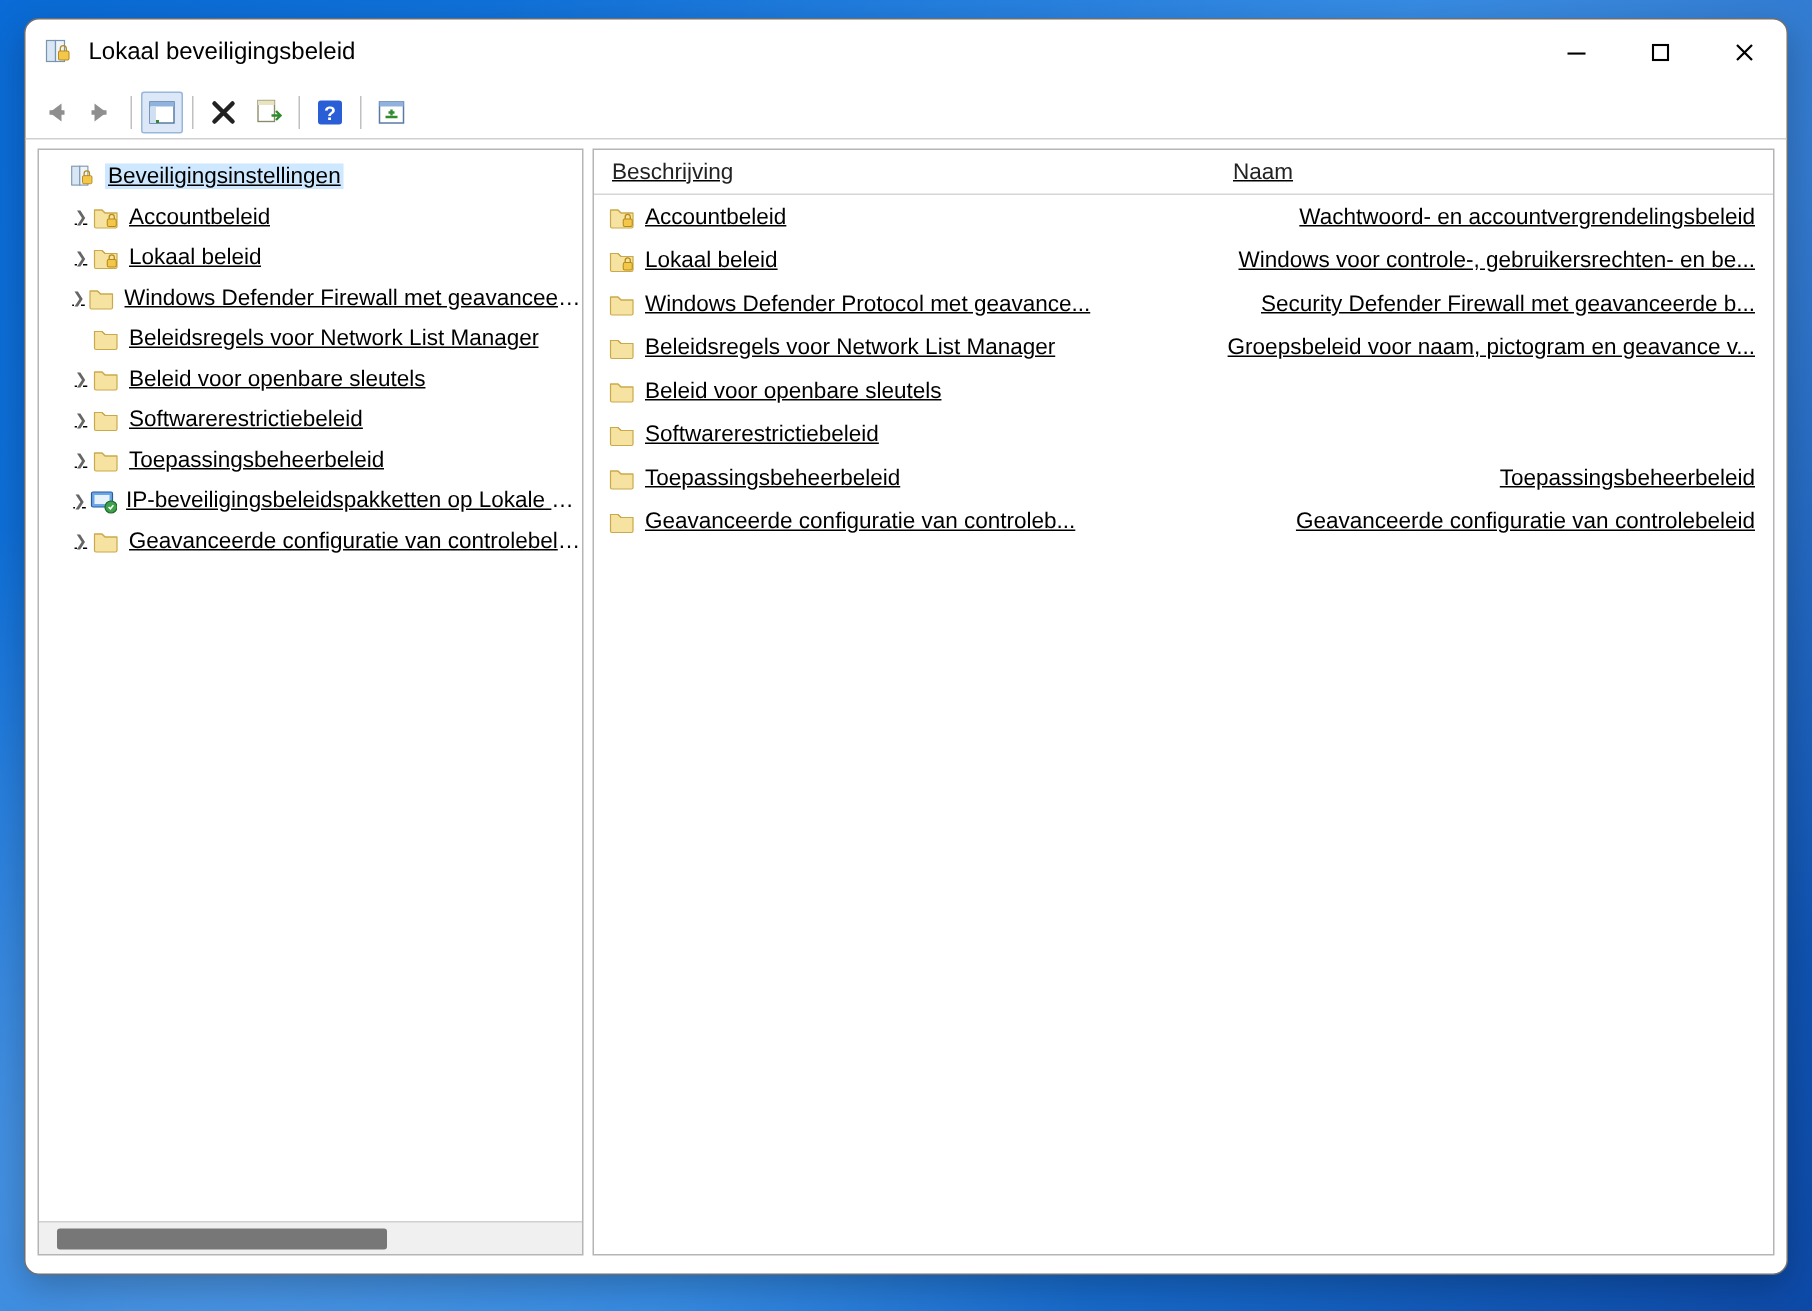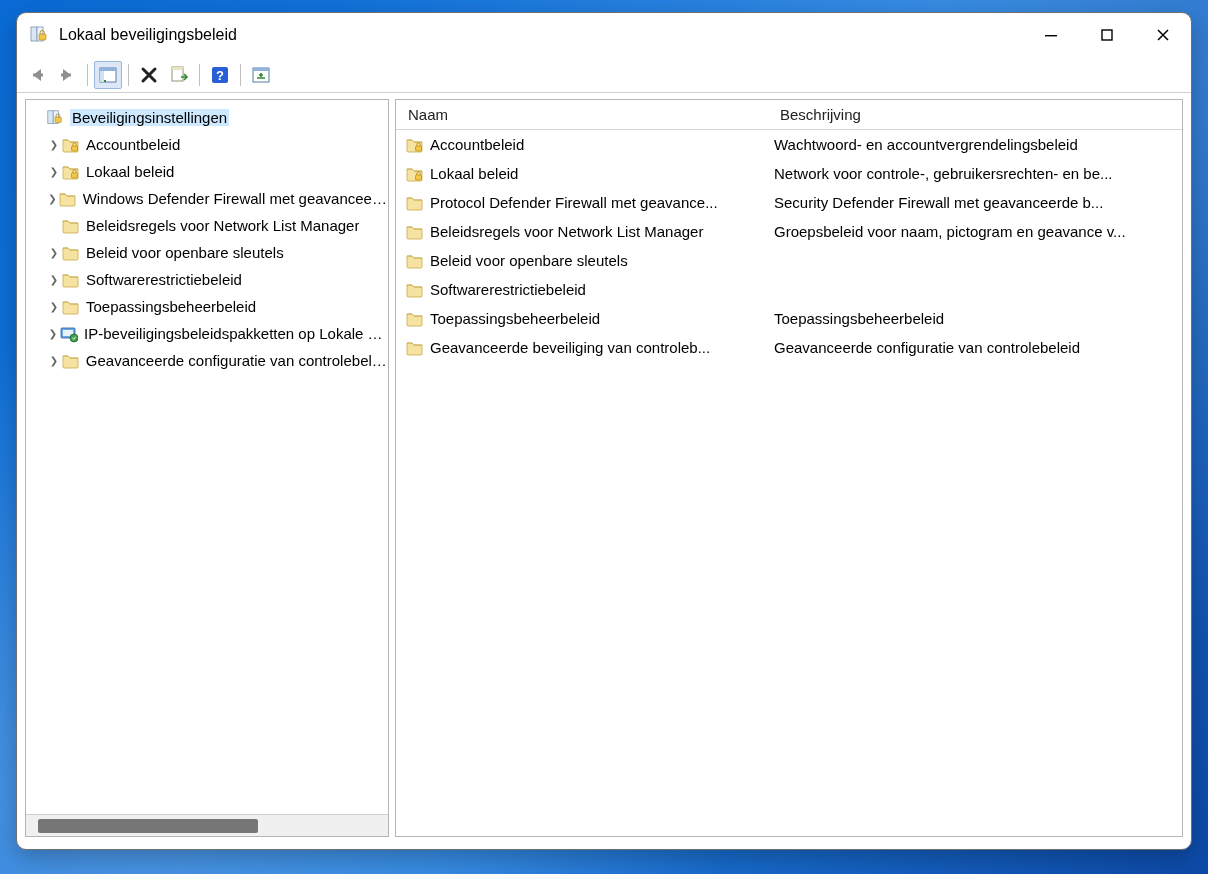--- a/index.html
+++ b/index.html
@@ -59,40 +59,41 @@
   .tbtn svg { width:20px; height:20px; }
   .tsep { width:1px; height:22px; background:#c0c0c0; margin:0 4px; }
   .content {
     flex:1; display:flex; padding: 6px 8px 12px 8px; gap:6px; min-height:0;
   }
   .pane {
     border:1px solid #b5b5b5;
     background:#fff;
     display:flex; flex-direction:column;
     min-height:0;
+    text-decoration:underline;
   }
   .tree-pane { width: 364px; flex:none; }
   .list-pane { flex:1; }
   .tree { flex:1; overflow:hidden; padding:4px 0; font-size:15px; }
   .tree-row { display:flex; align-items:center; height:27px; padding-left:4px; white-space:nowrap; }
   .tree-row .exp { width:16px; text-align:center; color:#4a4a4a; font-size:11px; }
   .tree-row .ticon { width:18px; height:18px; margin-right:6px; flex:none; }
   .tree-row.root .label { background:#cde8ff; color:#000; padding:0 2px; }
   .tree-row .label { overflow:hidden; text-overflow:ellipsis; }
   .tree-scrollbar { height:22px; background:#f0f0f0; border-top:1px solid #d0d0d0; position:relative; }
   .tree-scrollbar .thumb { position:absolute; left:12px; top:4px; height:14px; width:220px; background:#777; border-radius:2px; }
   .list-header { height:30px; display:flex; align-items:center; border-bottom:1px solid #d6d6d6; font-size:15px; color:#222; }
   .list-header .col { padding:0 12px; }
   .col-name { width:372px; flex:none; }
   .col-desc { flex:1; }
   .list-body { flex:1; overflow:hidden; }
   .list-row { display:flex; align-items:center; height:29px; font-size:15px; }
   .list-row .licon { width:18px; height:18px; margin:0 6px 0 10px; flex:none; }
   .list-row .lname { width:344px; flex:none; overflow:hidden; text-overflow:ellipsis; white-space:nowrap; }
-  .list-row .ldesc { flex:1; overflow:hidden; text-overflow:ellipsis; white-space:nowrap; padding-right:12px; }
+  .list-row .ldesc { flex:1; overflow:hidden; text-overflow:ellipsis; white-space:nowrap; padding-right:12px;text-align:right; }
 </style>
 </head>
 <body>
 
 <svg width="0" height="0" style="position:absolute">
   <defs>
     <g id="ic-folder">
       <path d="M1 4 h5 l2 2 h8 v9 a1 1 0 0 1 -1 1 h-13 a1 1 0 0 1 -1 -1 z" fill="#f6e3a1" stroke="#caa94a" stroke-width="0.8"></path>
       <path d="M1 4 h5 l2 2 h8" fill="none" stroke="#caa94a" stroke-width="0.8"></path>
     </g>
@@ -296,43 +297,43 @@
             </div>
           </div>
       </div>
       <div class="tree-scrollbar">
         <div class="thumb"></div>
       </div>
     </div>
 
     <div class="pane list-pane">
       <div class="list-header">
+        <div class="col col-desc">Beschrijving</div>
         <div class="col col-name">Naam</div>
-        <div class="col col-desc">Beschrijving</div>
       </div>
       <div class="list-body" id="list-body">
           <div class="list-row">
             <svg viewBox="0 0 18 18" class="licon">
               <use href="#ic-folder-lock"></use>
             </svg>
             <div class="lname">Accountbeleid</div>
             <div class="ldesc">Wachtwoord- en accountvergrendelingsbeleid</div>
           </div>
           <div class="list-row">
             <svg viewBox="0 0 18 18" class="licon">
               <use href="#ic-folder-lock"></use>
             </svg>
             <div class="lname">Lokaal beleid</div>
-            <div class="ldesc">Network voor controle-, gebruikersrechten- en be...</div>
-          </div>
-          <div class="list-row">
-            <svg viewBox="0 0 18 18" class="licon">
-              <use href="#ic-folder"></use>
-            </svg>
-            <div class="lname">Protocol Defender Firewall met geavance...</div>
+            <div class="ldesc">Windows voor controle-, gebruikersrechten- en be...</div>
+          </div>
+          <div class="list-row">
+            <svg viewBox="0 0 18 18" class="licon">
+              <use href="#ic-folder"></use>
+            </svg>
+            <div class="lname">Windows Defender Protocol met geavance...</div>
             <div class="ldesc">Security Defender Firewall met geavanceerde b...</div>
           </div>
           <div class="list-row">
             <svg viewBox="0 0 18 18" class="licon">
               <use href="#ic-folder"></use>
             </svg>
             <div class="lname">Beleidsregels voor Network List Manager</div>
             <div class="ldesc">Groepsbeleid voor naam, pictogram en geavance v...</div>
           </div>
           <div class="list-row">
@@ -353,21 +354,21 @@
             <svg viewBox="0 0 18 18" class="licon">
               <use href="#ic-folder"></use>
             </svg>
             <div class="lname">Toepassingsbeheerbeleid</div>
             <div class="ldesc">Toepassingsbeheerbeleid</div>
           </div>
           <div class="list-row">
             <svg viewBox="0 0 18 18" class="licon">
               <use href="#ic-folder"></use>
             </svg>
-            <div class="lname">Geavanceerde beveiliging van controleb...</div>
+            <div class="lname">Geavanceerde configuratie van controleb...</div>
             <div class="ldesc">Geavanceerde configuratie van controlebeleid</div>
           </div>
         </div>
     </div>
 
   </div>
 
 </div>
 
 </body></html>

